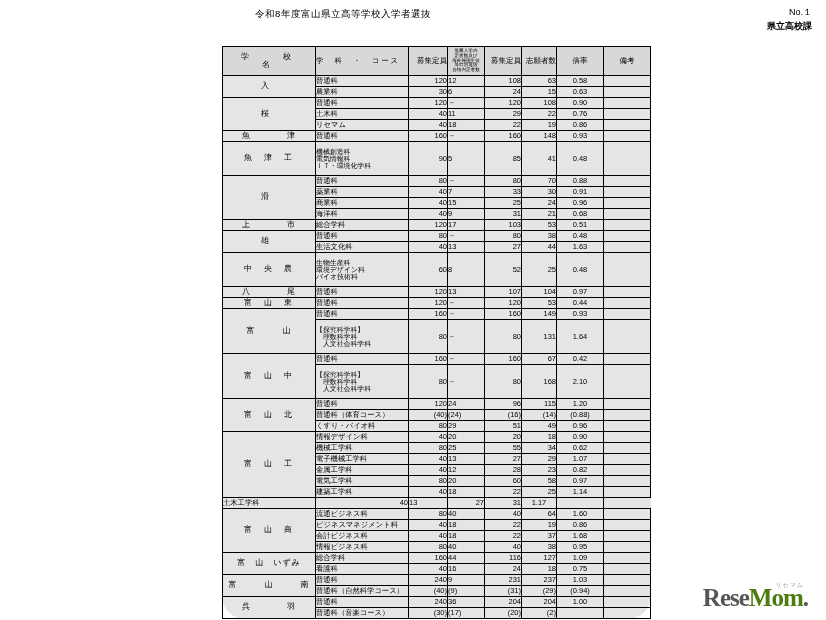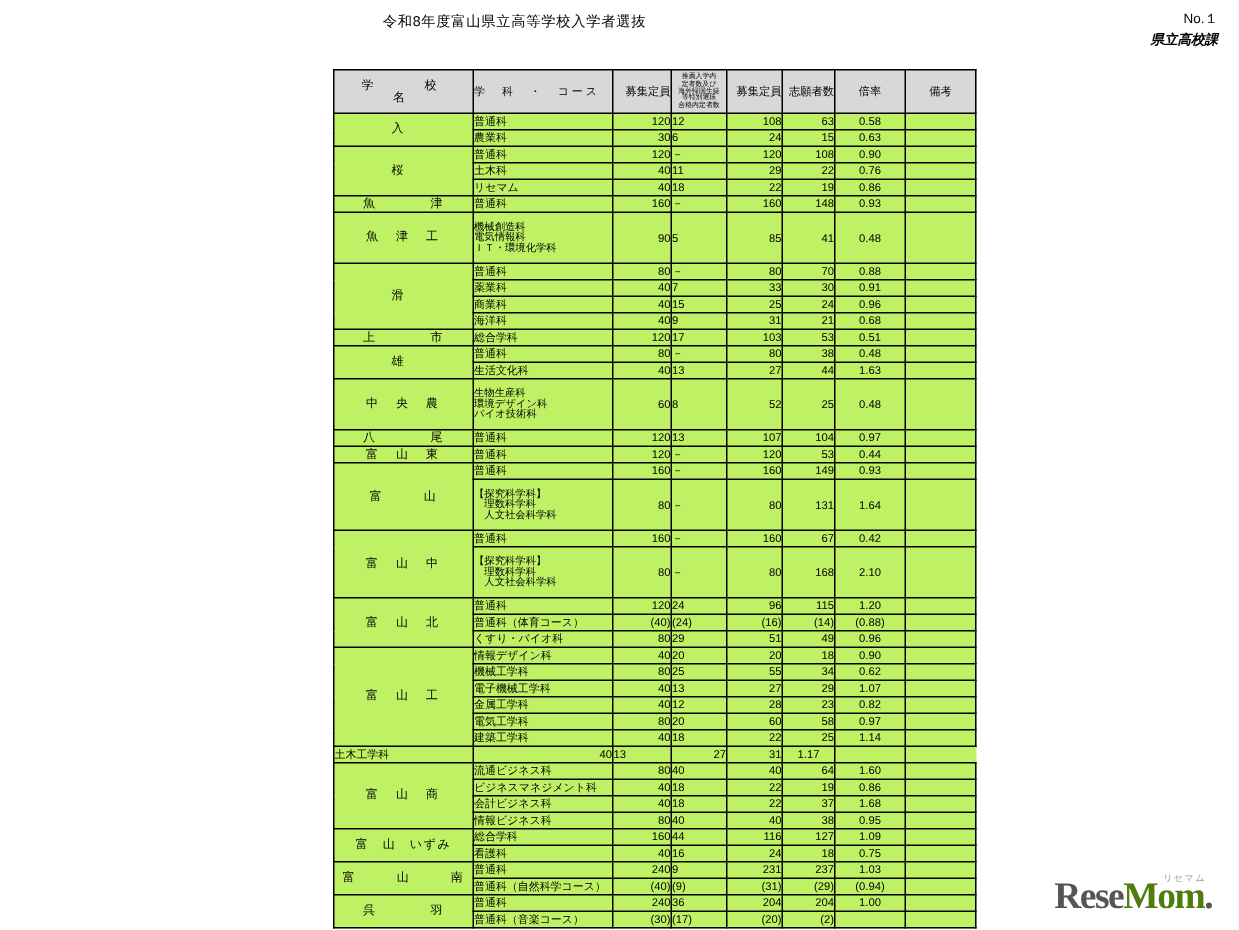--- a/index.html
+++ b/index.html
@@ -28,37 +28,37 @@
     right:14px;top:6px;
     font-size:9px;
     text-align:right;
     line-height:1.5;
   }
   .dept{
     position:absolute;
     right:14px;top:20px;
     font-size:9px;
     font-weight:bold;
-    font-style:italic;
   }
   .subhead{
     position:absolute;
     left:222px;top:34px;
     font-size:8.5px;
     font-weight:bold;
     white-space:nowrap;
   }
   .subhead .sep{display:inline-block;width:16px;}
   table.main{
     position:absolute;
     left:222px;top:46px;
     border-collapse:collapse;
     table-layout:fixed;
     font-size:7.5px;
-    background:#bef264;
+    background:#e5e5e5;
+    border-radius:23px;
   }
   table.main td, table.main th{
     border:0.6px solid #000;
     padding:0;
     vertical-align:middle;
     line-height:1.05;
   }
   thead th{
     background:#d8d8d8;
     font-weight:normal;

